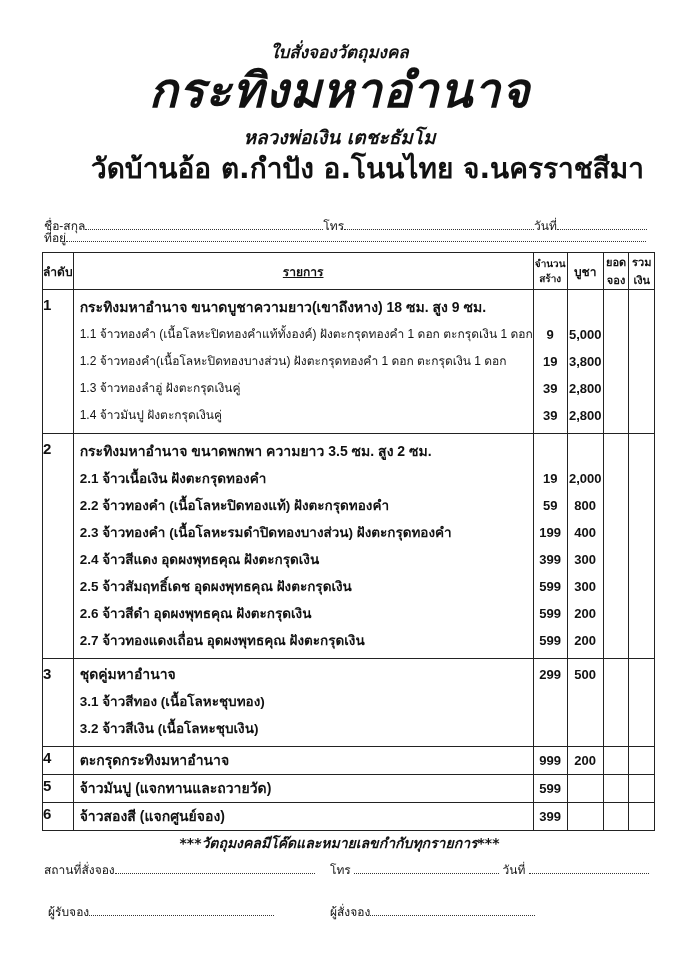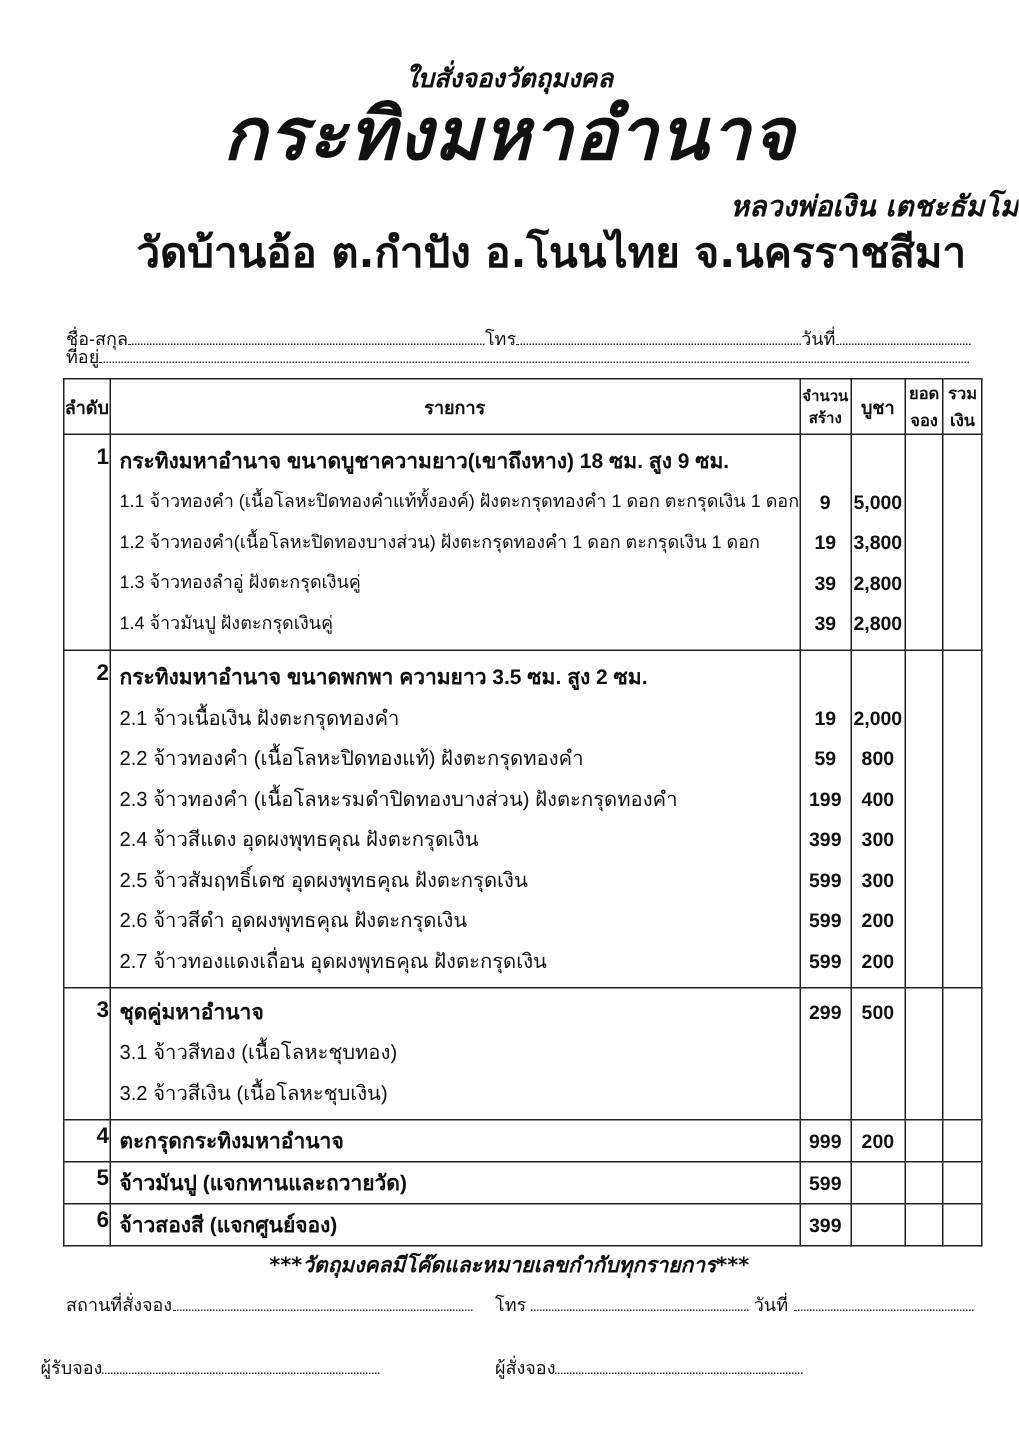--- a/index.html
+++ b/index.html
@@ -3,38 +3,38 @@
 <meta charset="utf-8">
 <style>
   html, body { margin: 0; padding: 0; background: #ffffff; }
   body { width: 679px; height: 960px; position: relative; overflow: hidden;
          font-family: "DejaVu Sans", sans-serif; color: #111; }
   .abs { position: absolute; }
   .center { left: 0; width: 679px; text-align: center; }
   .subtitle-top { top: 38px; font-size: 17px; font-style: italic; font-weight: bold; }
   .main-title { top: 62px; font-size: 48px; font-style: italic; font-weight: bold;
                 font-family: "DejaVu Serif", serif; letter-spacing: 1px; line-height: 56px; }
-  .monk { top: 122px; font-size: 19px; font-style: italic; font-weight: bold; text-align: right; }
+  .monk { top: 122px; font-size: 19px; font-style: italic; font-weight: bold; }
   .temple { top: 146px; font-size: 28px; font-weight: bold; padding-left: 28px; }
   .field-line { font-size: 12px; white-space: nowrap; font-family: "Liberation Sans", sans-serif; }
   .dots { display: inline-block; border-bottom: 1px dotted #333; height: 10px; vertical-align: baseline; }
   table.order { position: absolute; left: 42px; top: 252px; width: 613px;
                 border-collapse: collapse; font-family: "Liberation Sans", sans-serif; }
   table.order td, table.order th { border: 1.5px solid #222; padding: 0; vertical-align: top; }
   table.order th { font-weight: bold; height: 34px; vertical-align: middle; font-size: 12px; }
-  th.item-head { font-size: 16px; }
-  .no { width: 30px; text-align: right; font-weight: bold; font-size: 15px; padding-top: 6px !important; }
+  th.item-head { font-size: 16px; text-decoration: underline; }
+  .no { width: 30px; text-align: left; font-weight: bold; font-size: 15px; padding-top: 6px !important; }
   .qty { width: 40px; text-align: center; font-size: 13px; }
   .price { width: 43px; text-align: center; font-size: 13px; }
   .res { width: 39px; }
   .tot { width: 41px; }
   .line { height: 27px; line-height: 27px; white-space: nowrap; overflow: hidden; }
   .items .line.head { font-weight: bold; font-size: 14px; padding-left: 6px; }
   .items .line.sub { font-size: 12px; padding-left: 6px; }
-  .items .line.sub2 { font-size: 13.5px; font-weight: normal; padding-left: 6px; }
+  .items .line.sub2 { font-size: 13.5px; font-weight: bold; padding-left: 6px; }
   .nums .line { font-weight: bold; }
   .pad { height: 4px; }
   .note { top: 832px; font-size: 14px; font-weight: bold; font-style: italic; }
 </style>
 </head>
 <body>
 
 <div class="abs center subtitle-top">ใบสั่งจองวัตถุมงคล</div>
 <div class="abs center main-title">กระทิงมหาอำนาจ</div>
 <div class="abs center monk">หลวงพ่อเงิน เตชะธัมโม</div>
@@ -188,18 +188,18 @@
 </tbody>
   </table>
 
 <div class="abs center note">***วัตถุมงคลมีโค๊ดและหมายเลขกำกับทุกรายการ***</div>
 <div class="abs field-line" style="left:44px; top:860px;">
   <span>สถานที่สั่งจอง</span><span class="dots" style="width:200px"></span>
 </div>
 <div class="abs field-line" style="left:330px; top:860px;">
   <span>โทร</span> <span class="dots" style="width:145px"></span> <span>วันที่</span> <span class="dots" style="width:120px"></span>
 </div>
-<div class="abs field-line" style="left:27px; top:902px;">
+<div class="abs field-line" style="left:48px; top:902px;">
   <span>ผู้รับจอง</span><span class="dots" style="width:185px"></span>
 </div>
 <div class="abs field-line" style="left:330px; top:902px;text-align:right;">
   <span>ผู้สั่งจอง</span><span class="dots" style="width:165px"></span>
 </div>
 
 </body></html>

